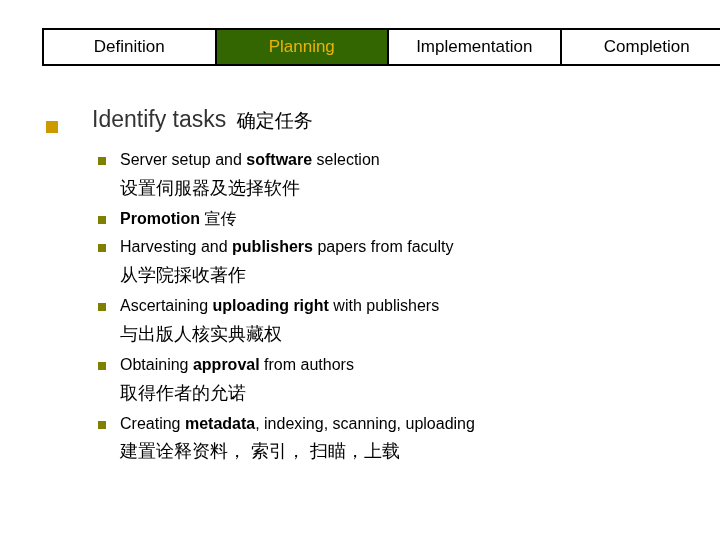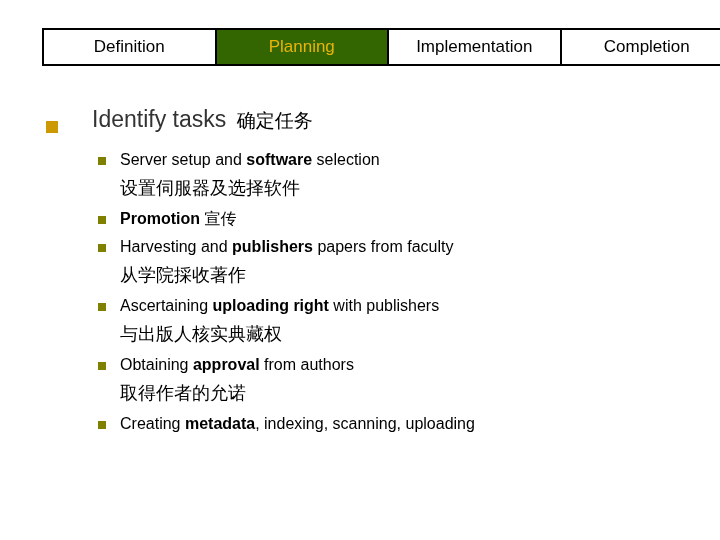--- a/index.html
+++ b/index.html
@@ -126,13 +126,14 @@
     <div class="item-line2">与出版人核实典藏权</div>
     <div class="item">
       <div class="item-bullet"></div>
       <div class="item-body">Obtaining <b>approval</b> from authors</div>
     </div>
     <div class="item-line2">取得作者的允诺</div>
     <div class="item">
       <div class="item-bullet"></div>
       <div class="item-body">Creating <b>metadata</b>, indexing, scanning, uploading</div>
     </div>
+    <div class="item-line2">建置诠释资料， 索引， 扫瞄，上载</div>
   </div>
 
 </body></html>

